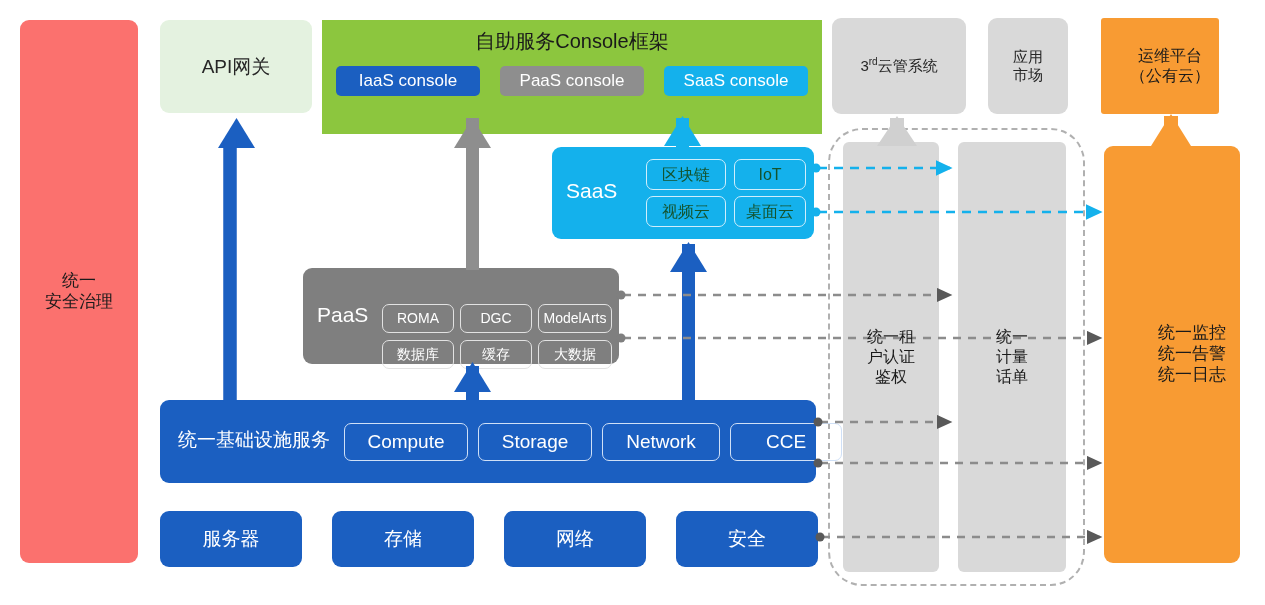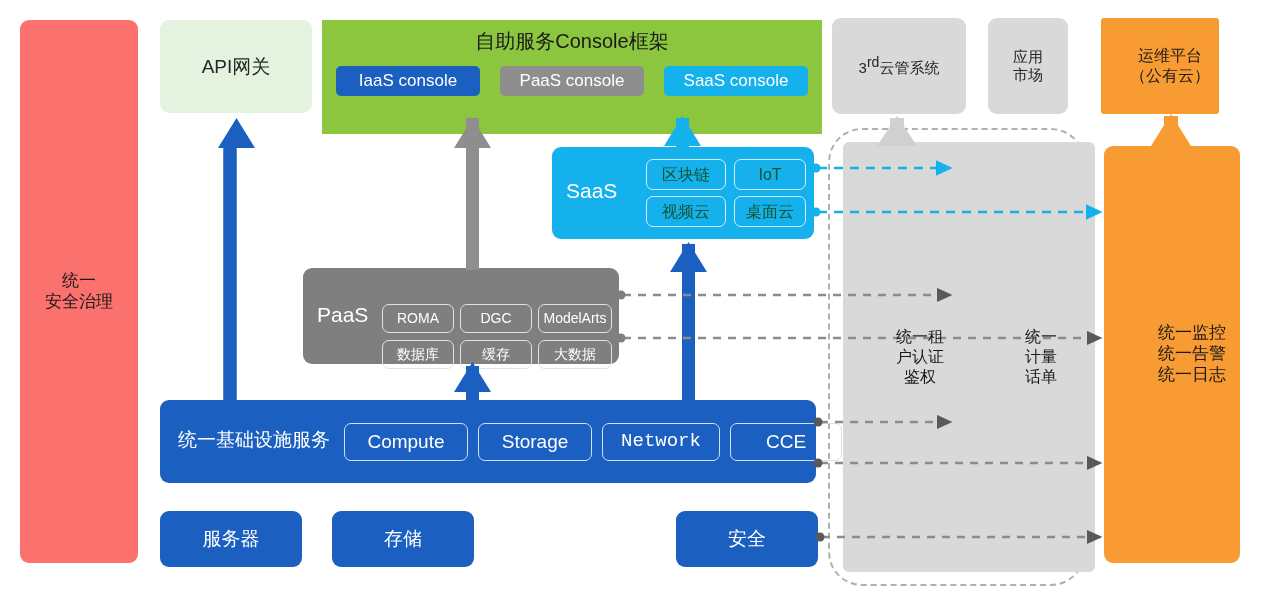--- a/index.html
+++ b/index.html
@@ -63,38 +63,38 @@
 
   
   .infra{left:160px;top:400px;width:656px;height:83px;background:#1b5fc1;
         border-radius:9px;display:block;}
   .infra-label{position:absolute;left:18px;top:28px;color:#fff;font-size:19px;}
   .infra-chip{position:absolute;top:23px;height:36px;border:1.6px solid #cfe0f7;
         border-radius:7px;color:#fff;font-size:19px;display:flex;align-items:center;
         justify-content:center;}
   .ic1{left:184px;width:122px;}
   .ic2{left:318px;width:112px;}
-  .ic3{left:442px;width:116px;font-family:Liberation Mono, monospace;}
+  .ic3{left:442px;width:116px;}
   .ic4{left:570px;width:110px;}
 
   
   .res{background:#1b5fc1;color:#fff;font-size:19px;border-radius:9px;top:511px;height:56px;}
   .res1{left:160px;width:142px;}
   .res2{left:332px;width:142px;}
   .res3{left:504px;width:142px;}
   .res4{left:676px;width:142px;}
 
   
   .dashed-zone{position:absolute;left:828px;top:128px;width:257px;height:458px;
         border:2.5px dashed #b0b0b0;border-radius:34px;box-sizing:border-box;}
 
   
   .gcol{position:absolute;background:#d9d9d9;border-radius:6px;
         display:flex;align-items:center;justify-content:center;text-align:center;
-        color:#1a1a1a;font-size:16px;line-height:1.25;padding-left:29px;}
+        color:#1a1a1a;font-size:16px;line-height:1.25;}
   .gcol-auth{left:843px;top:142px;width:96px;height:430px;}
   .gcol-bill{left:958px;top:142px;width:108px;height:430px;}
   .gcol-txt{position:relative;z-index:3;}
 
   
   .ops-panel{left:1104px;top:146px;width:136px;height:417px;background:#f89b33;
         color:#1a1a1a;font-size:17px;border-radius:9px;padding-left:40px;}
 
   svg.overlay{position:absolute;left:0;top:0;width:1265px;height:605px;
         pointer-events:none;}
@@ -216,21 +216,21 @@
   </div>
 
   <div class="box console-frame">
     <div class="console-title">自助服务Console框架</div>
     <div class="console-chip chip-iaas">IaaS console</div>
     <div class="console-chip chip-paas">PaaS console</div>
     <div class="console-chip chip-saas">SaaS console</div>
   </div>
 
   <div class="box rnd ext ext-3rd">
-    <span><span>3</span><sup style="font-size:14px">rd</sup><span>云管系统</span></span>
+    <span><span>3</span><sup style="font-size:10px">rd</sup><span>云管系统</span></span>
   </div>
   <div class="box rnd ext ext-mkt">
     <span>
       <span>应用</span><br>
       <span>市场</span>
     </span>
   </div>
 
   <div class="box rnd ops-top">
     <span>
@@ -260,20 +260,21 @@
   <div class="box infra">
     <div class="infra-label">统一基础设施服务</div>
     <div class="infra-chip ic1">Compute</div>
     <div class="infra-chip ic2">Storage</div>
     <div class="infra-chip ic3">Network</div>
     <div class="infra-chip ic4">CCE</div>
   </div>
 
   <div class="box rnd res res1">服务器</div>
   <div class="box rnd res res2">存储</div>
+  <div class="box rnd res res3">网络</div>
   <div class="box rnd res res4">安全</div>
 
   <div class="box rnd ops-panel">
     <span>
       <span>统一监控</span><br>
       <span>统一告警</span><br>
       <span>统一日志</span>
     </span>
   </div>
 

